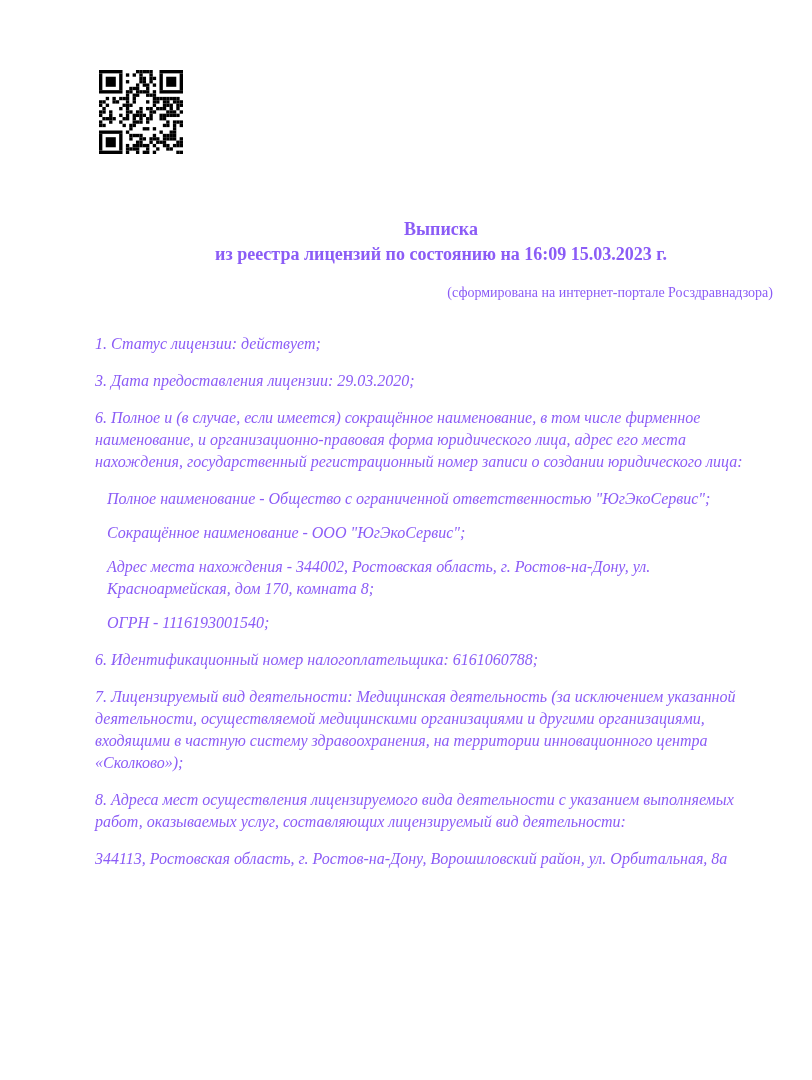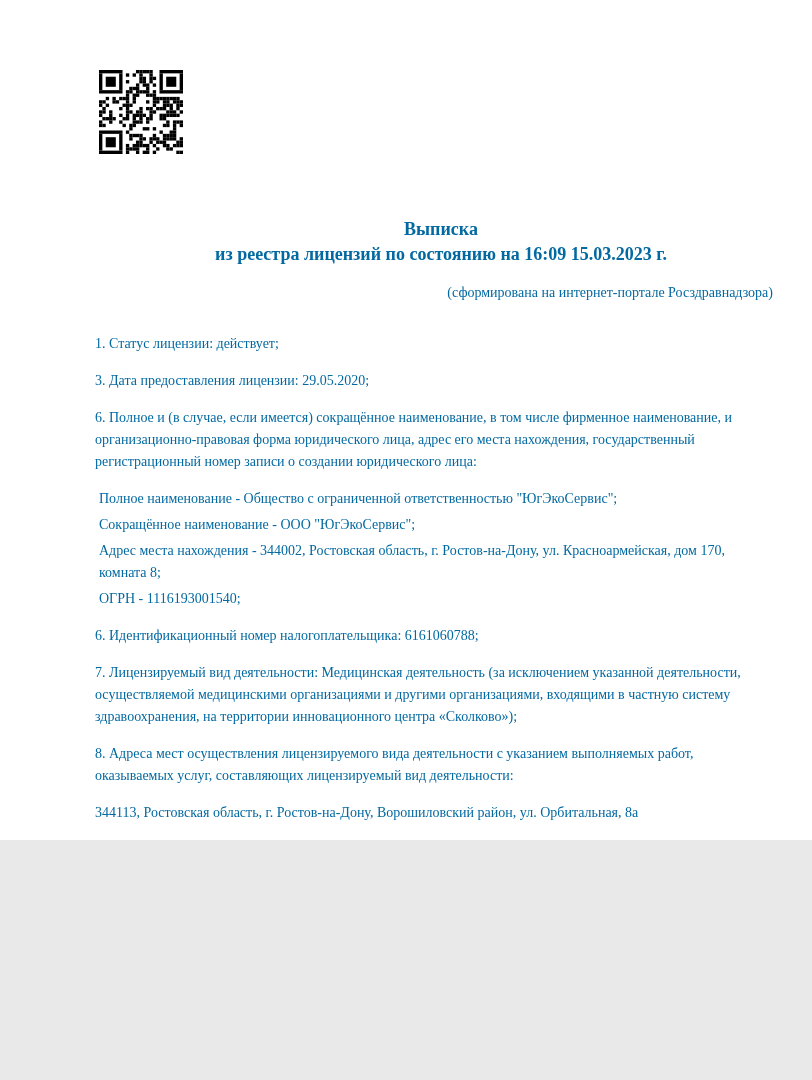--- a/index.html
+++ b/index.html
@@ -1,22 +1,22 @@
 <!DOCTYPE html>
 <html lang="ru"><head>
 <meta charset="utf-8">
 <style>
   html,body{margin:0;padding:0;background:#e9e9e9;}
   .page{
     position:relative;
-    width:812px;height:840px;
+    width:812px;height:1080px;
     margin:0 auto;
     background:#ffffff;
     font-family:"Liberation Serif", serif;
-    color:#0369a1;
+    color:#8b5cf6;
     overflow:hidden;
   }
   .qr{
     position:absolute;
     left:99px;top:70px;
     width:84px;height:84px;
   }
   .qr svg{width:100%;height:100%;display:block;}
   .doc-title{
     position:absolute;
@@ -30,26 +30,27 @@
   .doc-subtitle{
     position:absolute;
     top:285px;right:39px;
     font-size:14px;
     line-height:16px;
   }
   .content{
     position:absolute;
     top:333px;left:95px;
     width:652px;
-    font-size:14px;
+    font-size:16px;
     line-height:22px;
+    font-style:italic;
   }
   .content p{margin:0 0 15px 0;}
   .detail-block{margin:0 0 15px 0;}
-  .detail-block div{margin:4px;}
+  .detail-block div{margin:12px;}
 </style>
 </head>
 <body>
 
 <div class="page">
 
   <div class="qr">
     <svg xmlns="http://www.w3.org/2000/svg" aria-hidden="true" viewBox="0 0 100 100">
         <g fill="#000000">
           <rect x="0" y="0" width="28" height="4"></rect>
@@ -285,21 +286,21 @@
 
   <h1 class="doc-title">
     <span>Выписка</span><br>
     <span>из реестра лицензий по состоянию на 16:09 15.03.2023 г.</span>
   </h1>
 
   <div class="doc-subtitle">(сформирована на интернет-портале Росздравнадзора)</div>
 
   <div class="content">
     <p>1. Статус лицензии: действует;</p>
-    <p>3. Дата предоставления лицензии: 29.05.2020;</p>
+    <p>3. Дата предоставления лицензии: 29.03.2020;</p>
     <p>6. Полное и (в случае, если имеется) сокращённое наименование, в том числе фирменное наименование, и организационно-правовая форма юридического лица, адрес его места нахождения, государственный регистрационный номер записи о создании юридического лица:</p>
 
     <div class="detail-block">
       <div>Полное наименование - Общество с ограниченной ответственностью "ЮгЭкоСервис";</div>
       <div>Сокращённое наименование - ООО "ЮгЭкоСервис";</div>
       <div>Адрес места нахождения - 344002, Ростовская область, г. Ростов-на-Дону, ул. Красноармейская, дом 170, комната 8;</div>
       <div>ОГРН - 1116193001540;</div>
     </div>
 
     <p>6. Идентификационный номер налогоплательщика: 6161060788;</p>

